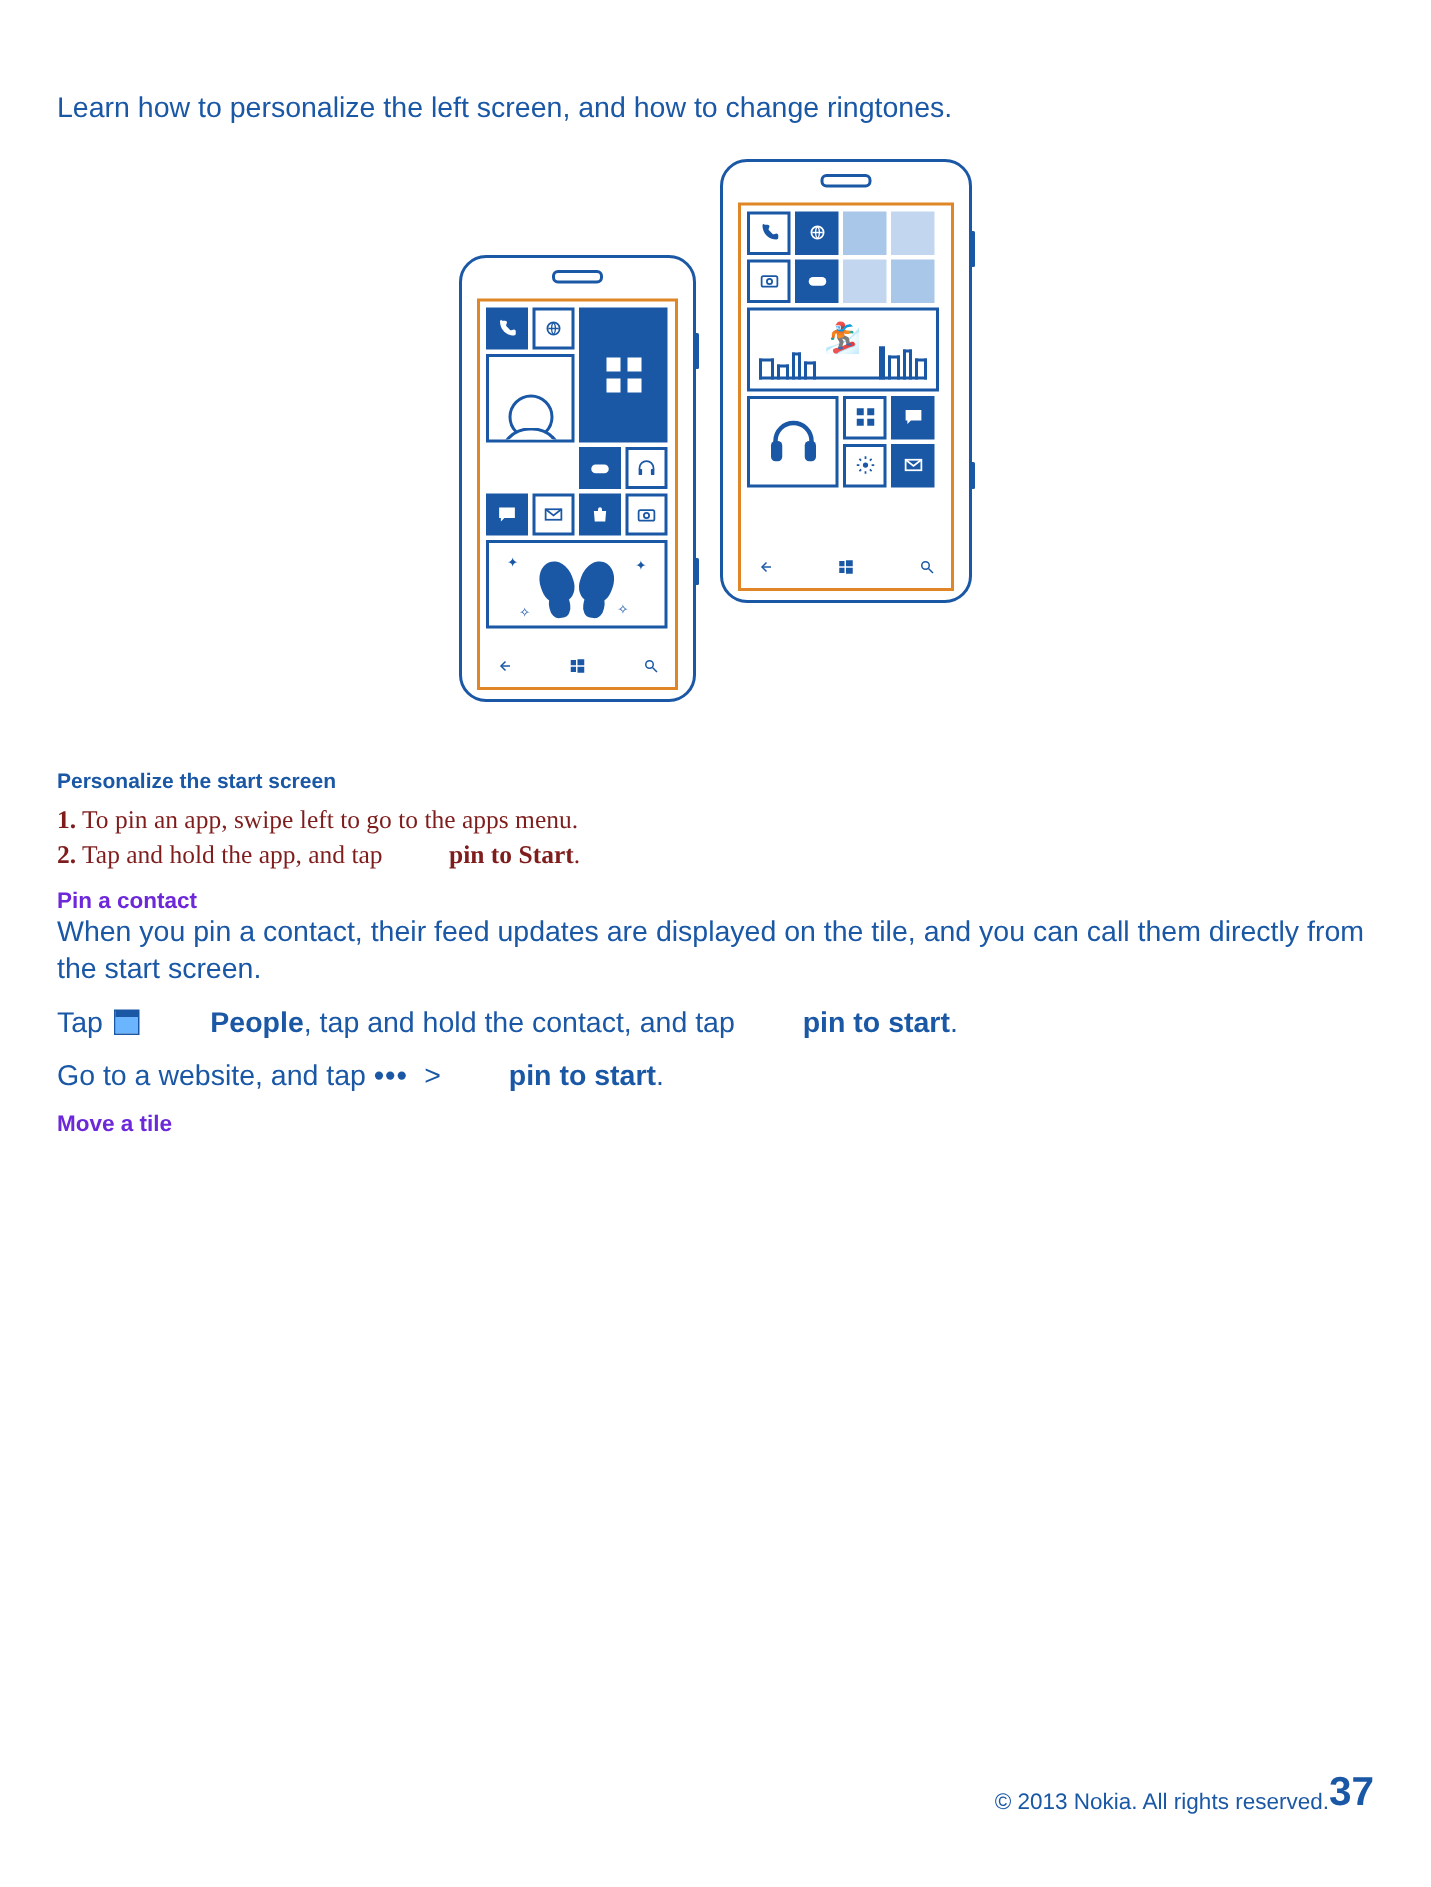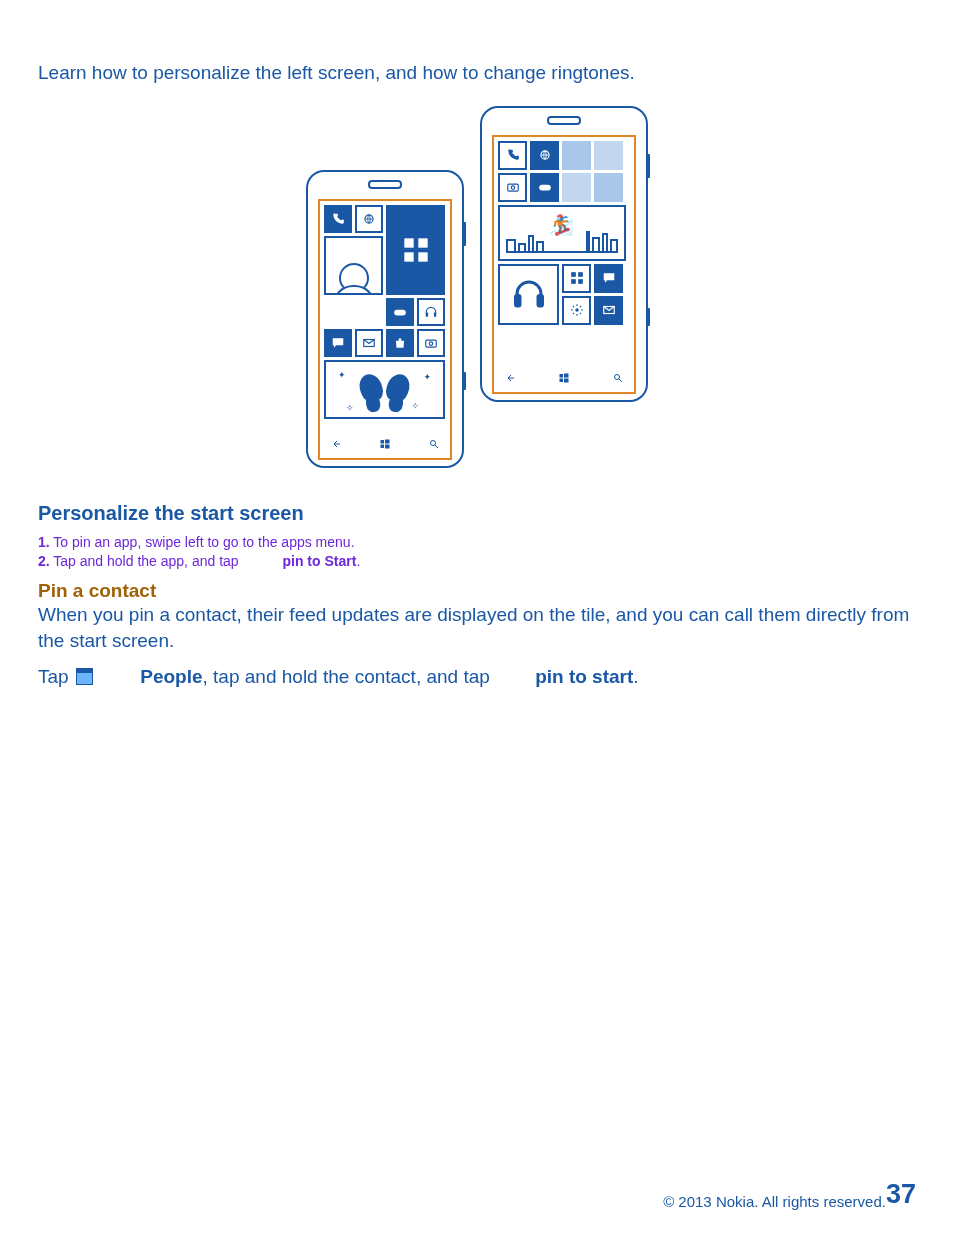--- a/index.html
+++ b/index.html
@@ -22,42 +22,43 @@
     margin: 0 0 8px 0;
     color: #1a58a6;
   }
   .intro {
     font-size: 19px;
     margin: 0 0 20px 0;
     color: #1a58a6;
     line-height: 1.35;
   }
   .h2 {
-    font-size: 20px;
+    font-size: 14px;
     font-weight: 700;
-    margin: 34px 0 8px 0;
+    margin: 44px 0 8px 0;
     color: #1a58a6;
   }
   .h3 {
-    font-size: 19px;
+    font-size: 15px;
     font-weight: 700;
     margin: 10px 0 0 0;
-    color: #a16207;
+    color: #6d28d9;
   }
   .para {
     font-size: 19px;
     margin: 0 0 10px 0;
     color: #1a58a6;
     line-height: 1.35;
   }
   .step {
-    font-size: 14px;
+    font-size: 17px;
     margin: 0;
-    color: #6d28d9;
+    color: #7f1d1d;
     line-height: 1.35;
+    font-family: Liberation Serif, serif;
   }
   .step .num { font-weight: 700; }
   .b { font-weight: 700; padding-left: 40px; }
   .people-icon {
     display: inline-block;
     width: 17px;
     height: 17px;
     vertical-align: -2px;
     background: linear-gradient(#6bb5ff, #6bb5ff);
     border: 1px solid #1a58a6;
@@ -512,20 +513,24 @@
   <p class="step">
     <span class="num">2.</span><span> Tap and hold the app, and tap </span><span class="b">pin to Start</span><span>.</span>
   </p>
 
   <h3 class="h3">Pin a contact</h3>
   <p class="para">When you pin a contact, their feed updates are displayed on the tile, and you can call them directly from the start screen.</p>
   <p class="para">
     <span>Tap </span><span class="people-icon"></span> <span class="b">People</span><span>, tap and hold the contact, and tap </span><span class="b">pin to start</span><span>.</span>
   </p>
 
-
+  <p class="para">
+    <span>Go to a website, and tap </span> <span class="dots">•••</span>&nbsp; <span>&gt;</span> <span class="b">pin to start</span><span>.</span>
+  </p>
+
+  <h3 class="h3">Move a tile</h3>
 
 </div>
 
 <div class="footer">
   <span>© 2013 Nokia. All rights reserved.</span>
   <span class="pagenum">37</span>
 </div>
 
 </body></html>

